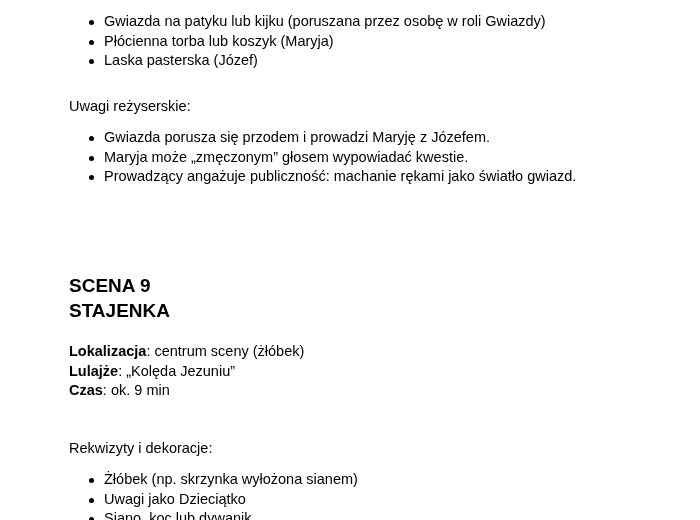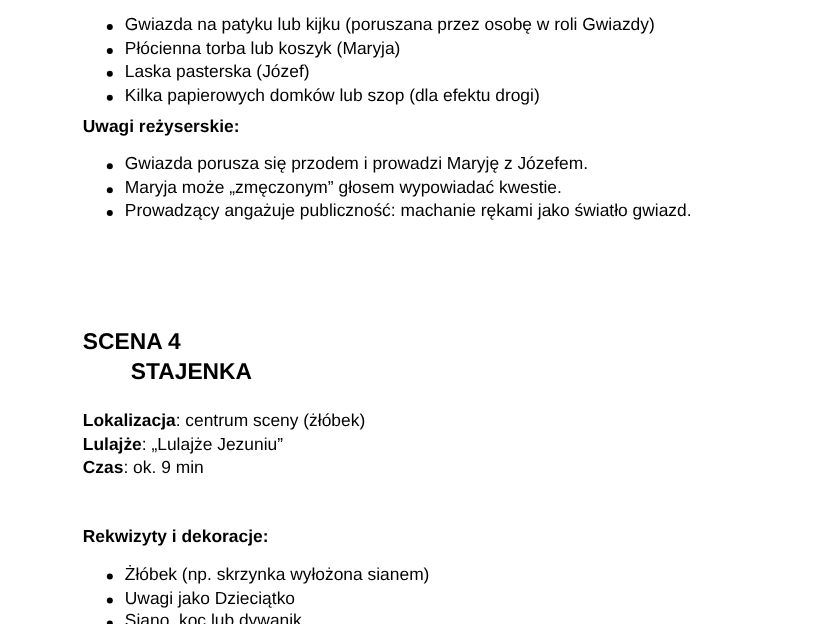--- a/index.html
+++ b/index.html
@@ -38,21 +38,21 @@
       content: "";
       position: absolute;
       left: 8px;
       top: 8px;
       width: 5px;
       height: 5px;
       border-radius: 50%;
       background: #000;
     }
     .label-bold {
-      font-weight: bold;
+      font-weight: normal;
       height: 20px;
       line-height: 20px;
       white-space: nowrap;
     }
     .meta-line {
       height: 19.5px;
       line-height: 19.5px;
       white-space: nowrap;
     }
     .meta-line b { font-weight: bold; }
@@ -66,40 +66,39 @@
   </style>
 </head>
 <body>
 
 <div class="page">
 
   <ul style="position:absolute; top:0; left:0;">
     <li>Gwiazda na patyku lub kijku (poruszana przez osobę w roli Gwiazdy)</li>
     <li>Płócienna torba lub koszyk (Maryja)</li>
     <li>Laska pasterska (Józef)</li>
-    <li>Kilka papierowych domków lub szop (dla efektu drogi)</li>
   </ul>
 
   <div class="label-bold" style="position:absolute; top:96px; left:0;">Uwagi reżyserskie:</div>
 
   <ul style="position:absolute; top:116px; left:0;">
     <li>Gwiazda porusza się przodem i prowadzi Maryję z Józefem.</li>
     <li>Maryja może „zmęczonym” głosem wypowiadać kwestie.</li>
     <li>Prowadzący angażuje publiczność: machanie rękami jako światło gwiazd.</li>
   </ul>
 
-  <div class="heading" style="position:absolute; top:273px; left:0;">SCENA 4</div>
-  <div class="heading" style="position:absolute; top:298px; left:0;margin-left:40px;">STAJENKA</div>
+  <div class="heading" style="position:absolute; top:273px; left:0;">SCENA 9</div>
+  <div class="heading" style="position:absolute; top:298px; left:0;">STAJENKA</div>
 
   <div style="position:absolute; top:342px; left:0;">
     <div class="meta-line">
       <b>Lokalizacja</b><span>: centrum sceny (żłóbek)</span>
     </div>
     <div class="meta-line">
-      <b>Lulajże</b><span>: „Lulajże Jezuniu”</span>
+      <b>Lulajże</b><span>: „Kolęda Jezuniu”</span>
     </div>
     <div class="meta-line">
       <b>Czas</b><span>: ok. 9 min</span>
     </div>
   </div>
 
   <div class="label-bold" style="position:absolute; top:438px; left:0;">Rekwizyty i dekoracje:</div>
 
   <ul style="position:absolute; top:458px; left:0;">
     <li>Żłóbek (np. skrzynka wyłożona sianem)</li>

